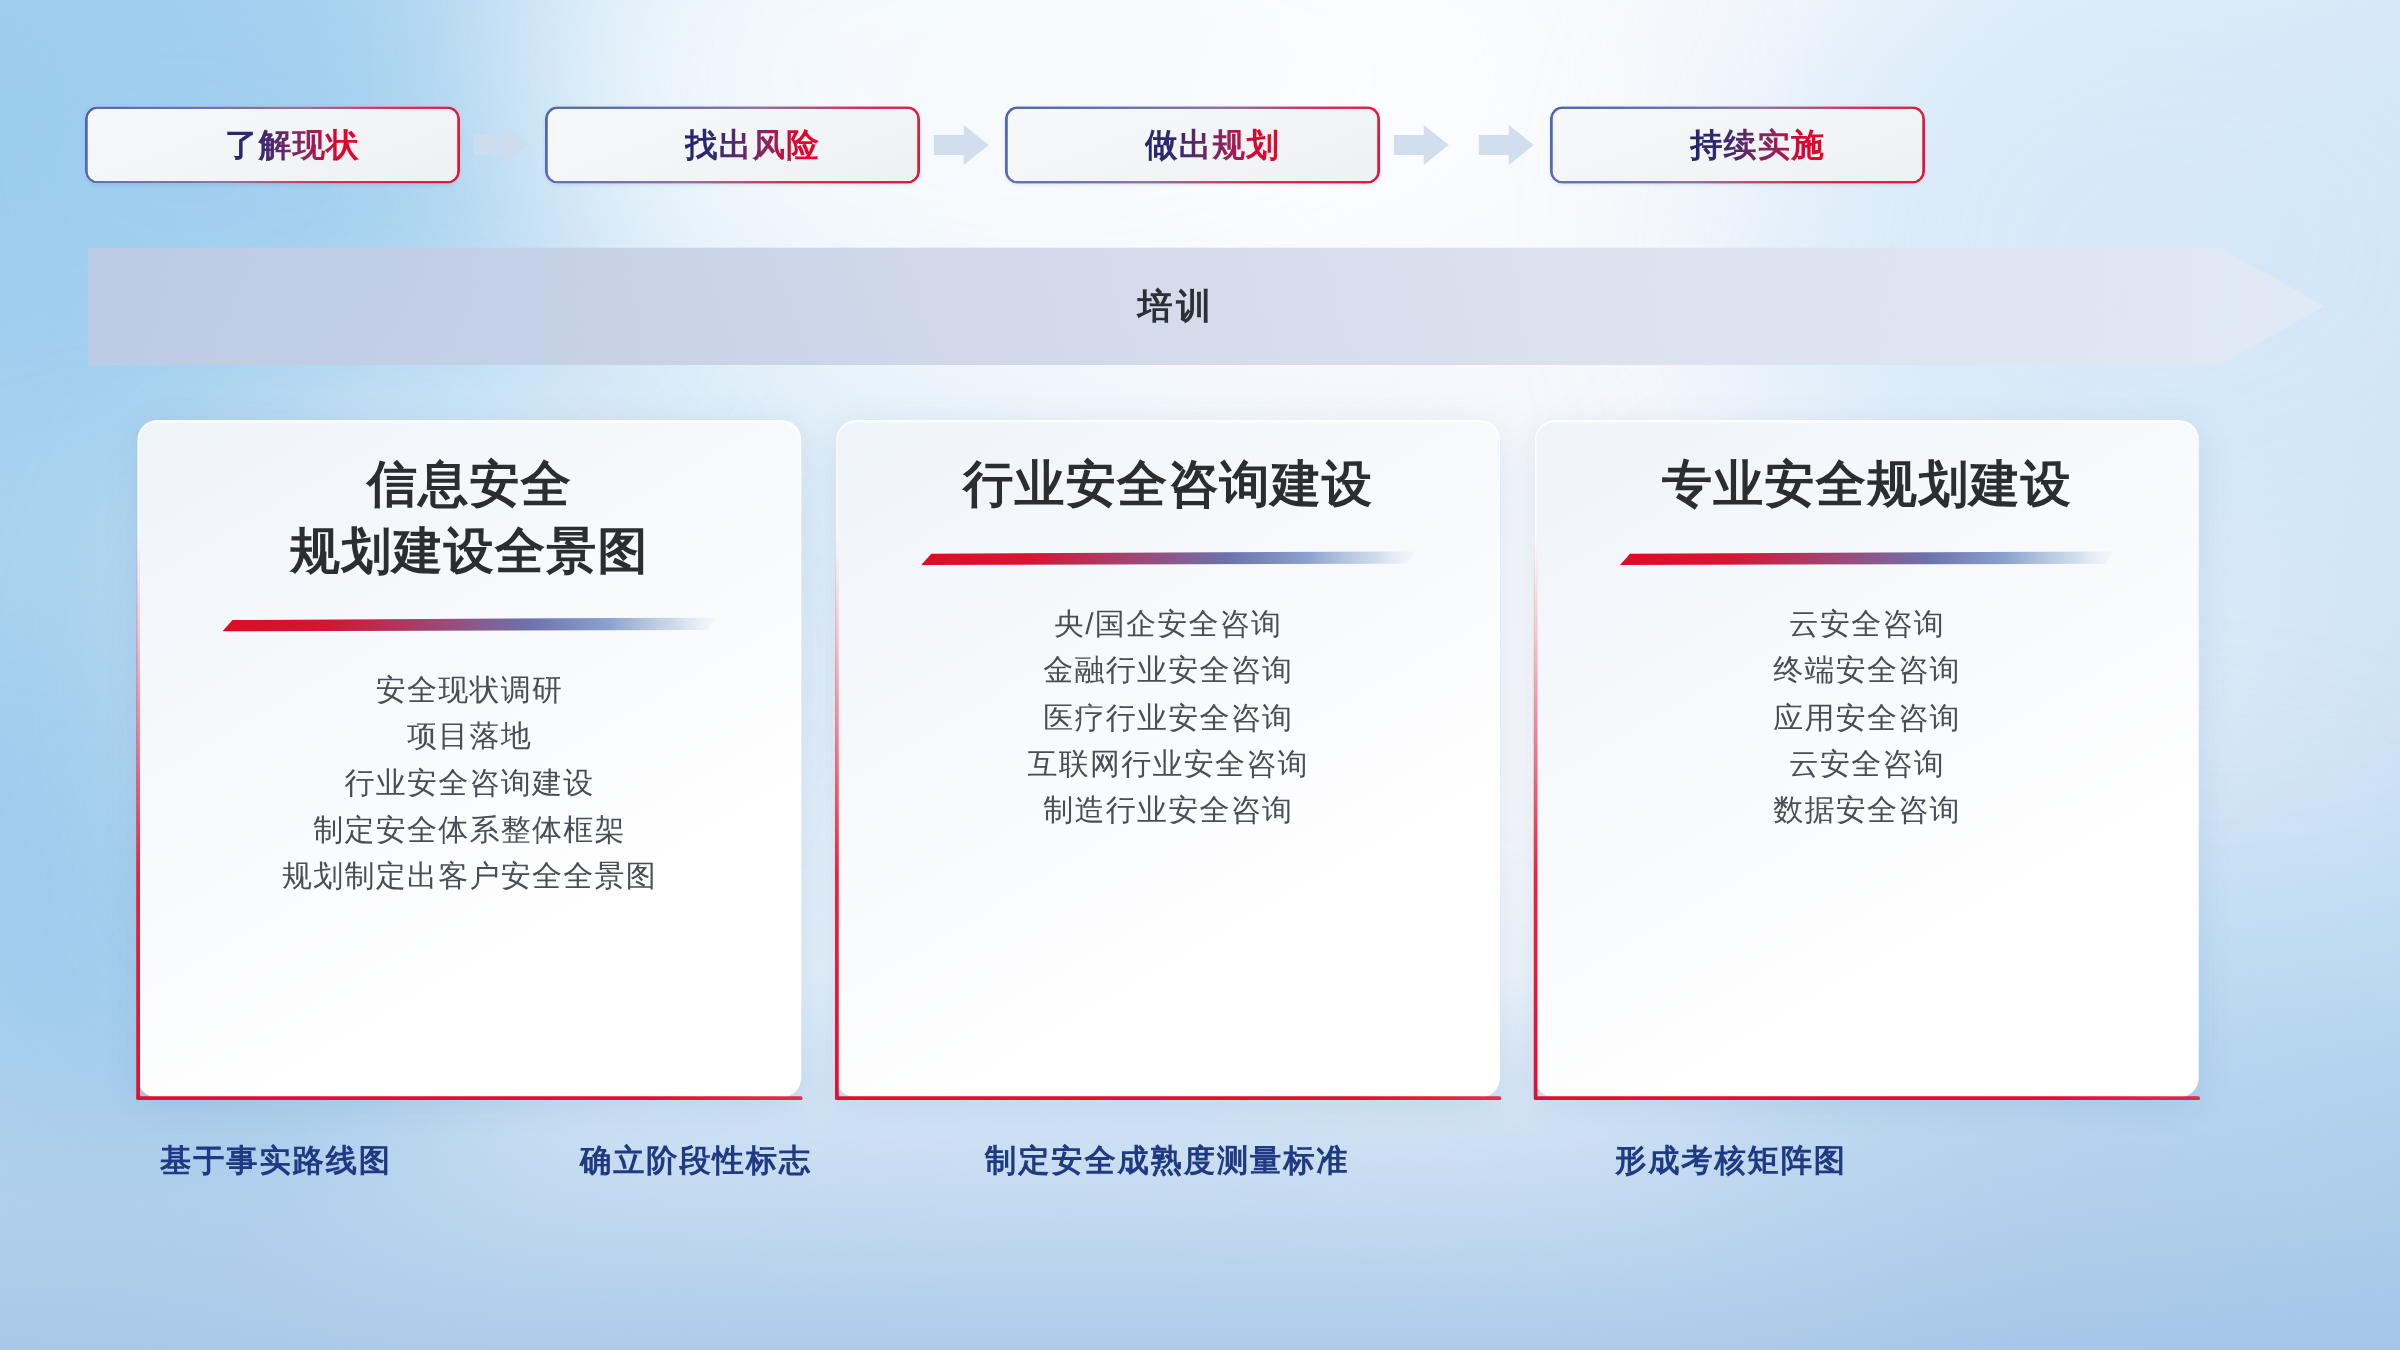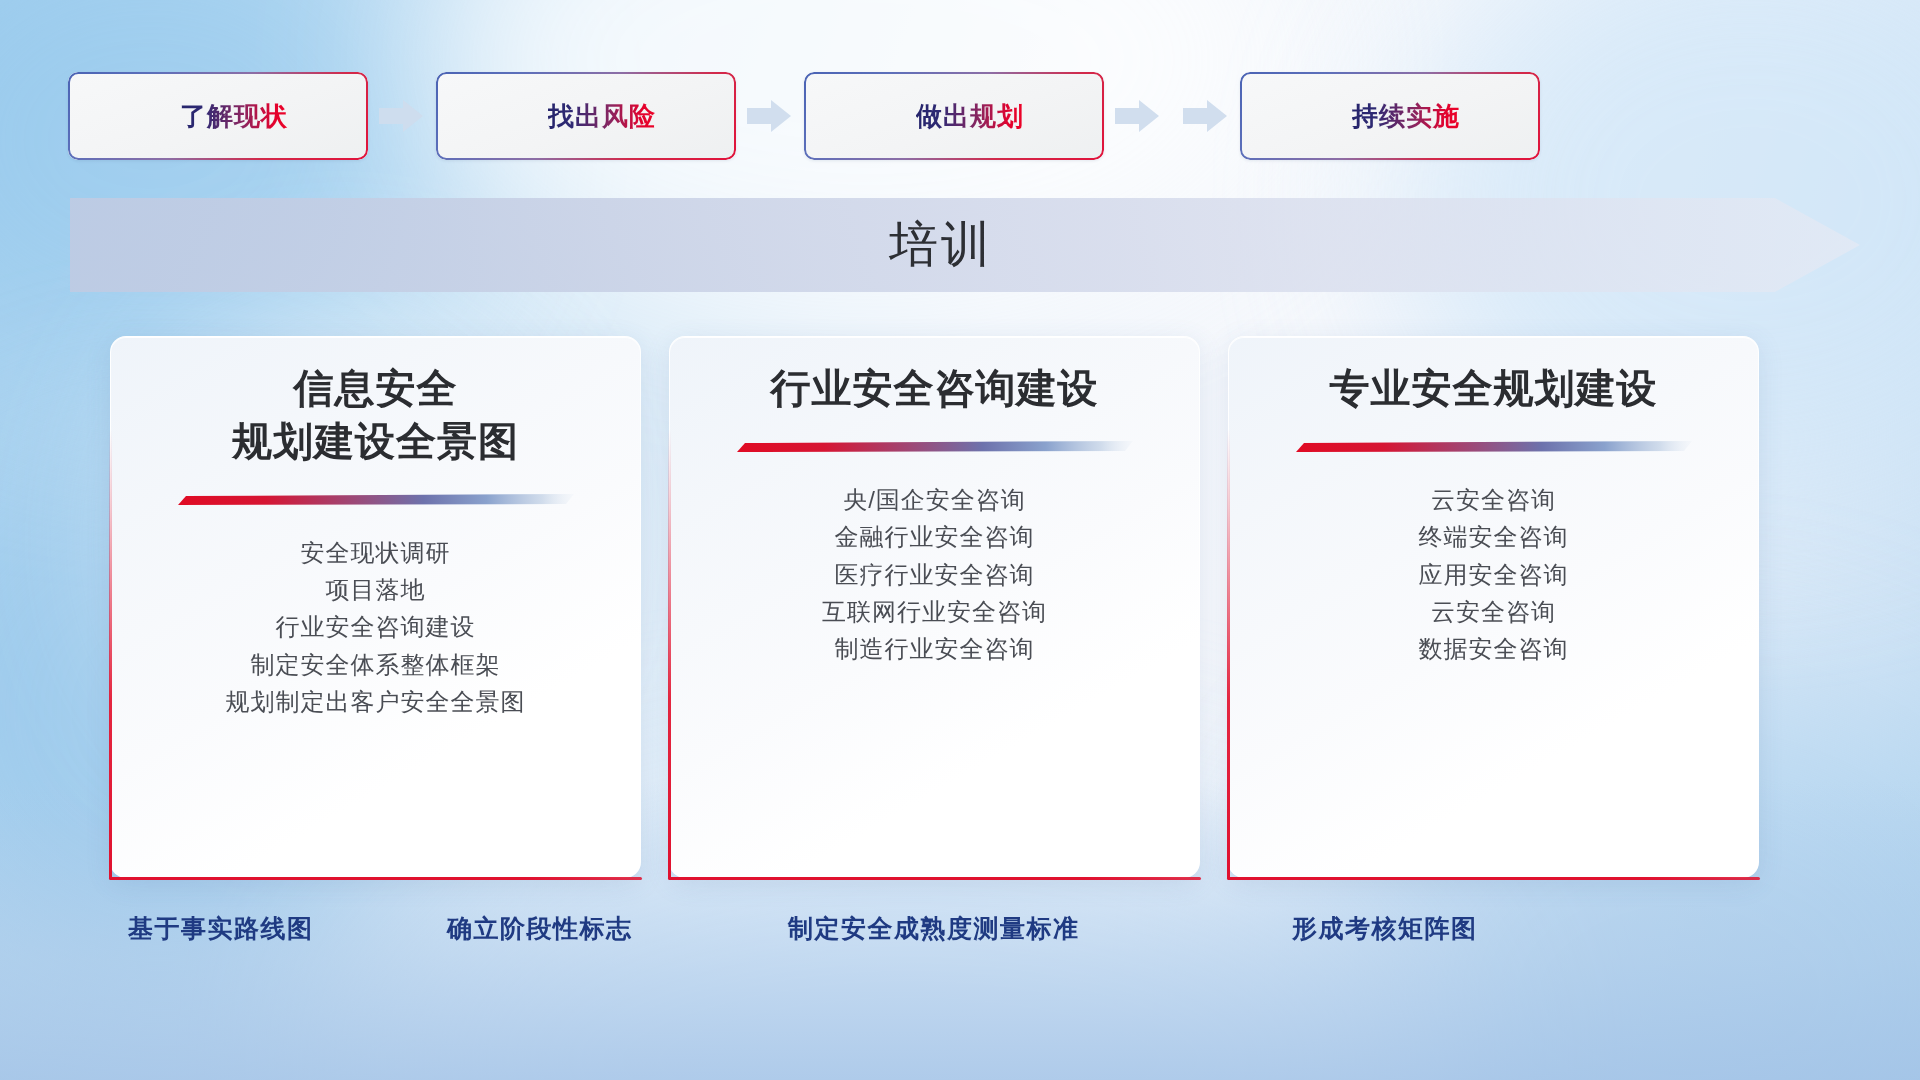--- a/index.html
+++ b/index.html
@@ -31,21 +31,21 @@
     background:linear-gradient(180deg,rgba(175,206,234,0) 0%,rgba(170,200,232,.55) 60%,rgba(162,194,230,.8) 100%);
   }
 
   
   .steps{
     position:absolute;left:68px;top:79px;width:1792px;height:74px;
     display:flex;align-items:center;
   }
   .step-box{
     position:relative;
-    height:88px;flex:0 0 auto;width:300px;
+    height:62px;flex:0 0 auto;width:300px;
     border-radius:10px;
     background:linear-gradient(160deg,#f7f8f9 0%,#f3f4f5 55%,#eef0f1 100%);
     display:flex;align-items:center;justify-content:center;
     box-sizing:border-box;
     box-shadow:0 1px 3px rgba(40,70,110,.10);
     padding-left:32px;
   }
   .step-box::before{
     content:"";position:absolute;inset:0;border-radius:10px;padding:1.7px;
     background:linear-gradient(135deg,#4a63b4 0%,#5c6fba 22%,#8c6ea6 48%,#d2294a 72%,#e1123a 100%);
@@ -67,21 +67,21 @@
   .step-arrow svg{display:block;width:46px;height:36px;}
 
   
   .banner{
     position:absolute;left:70px;top:198px;width:1790px;height:94px;
   }
   .banner-shape{position:absolute;inset:0;}
   .banner-title{
     position:absolute;left:0;right:96px;top:0;height:94px;
     display:flex;align-items:center;justify-content:center;
-    font-size:49px;font-weight:400;color:#2d2f34;letter-spacing:3px;padding-left:48px;
+    font-size:28px;font-weight:700;color:#2d2f34;letter-spacing:3px;padding-left:48px;
   }
 
   
   .cards{
     position:absolute;left:110px;top:336px;width:1700px;height:542px;
     display:flex;gap:28px;
   }
   .card{
     position:relative;flex:0 0 auto;width:531px;height:542px;
     border-radius:16px;
@@ -287,18 +287,18 @@
             <div class="card-list-item">应用安全咨询</div>
             <div class="card-list-item">云安全咨询</div>
             <div class="card-list-item">数据安全咨询</div>
           </div>
         </div>
       </div>
     </div>
 
   <div class="footers" id="footer-row">
       <div class="footer-label" style="left: 128px;">基于事实路线图</div>
-      <div class="footer-label" style="left: 447px;">确立阶段性标志</div>
+      <div class="footer-label" style="left: 464px;">确立阶段性标志</div>
       <div class="footer-label" style="left: 788px;">制定安全成熟度测量标准</div>
       <div class="footer-label" style="left: 1292px;">形成考核矩阵图</div>
     </div>
 
 </div>
 
 </body></html>

